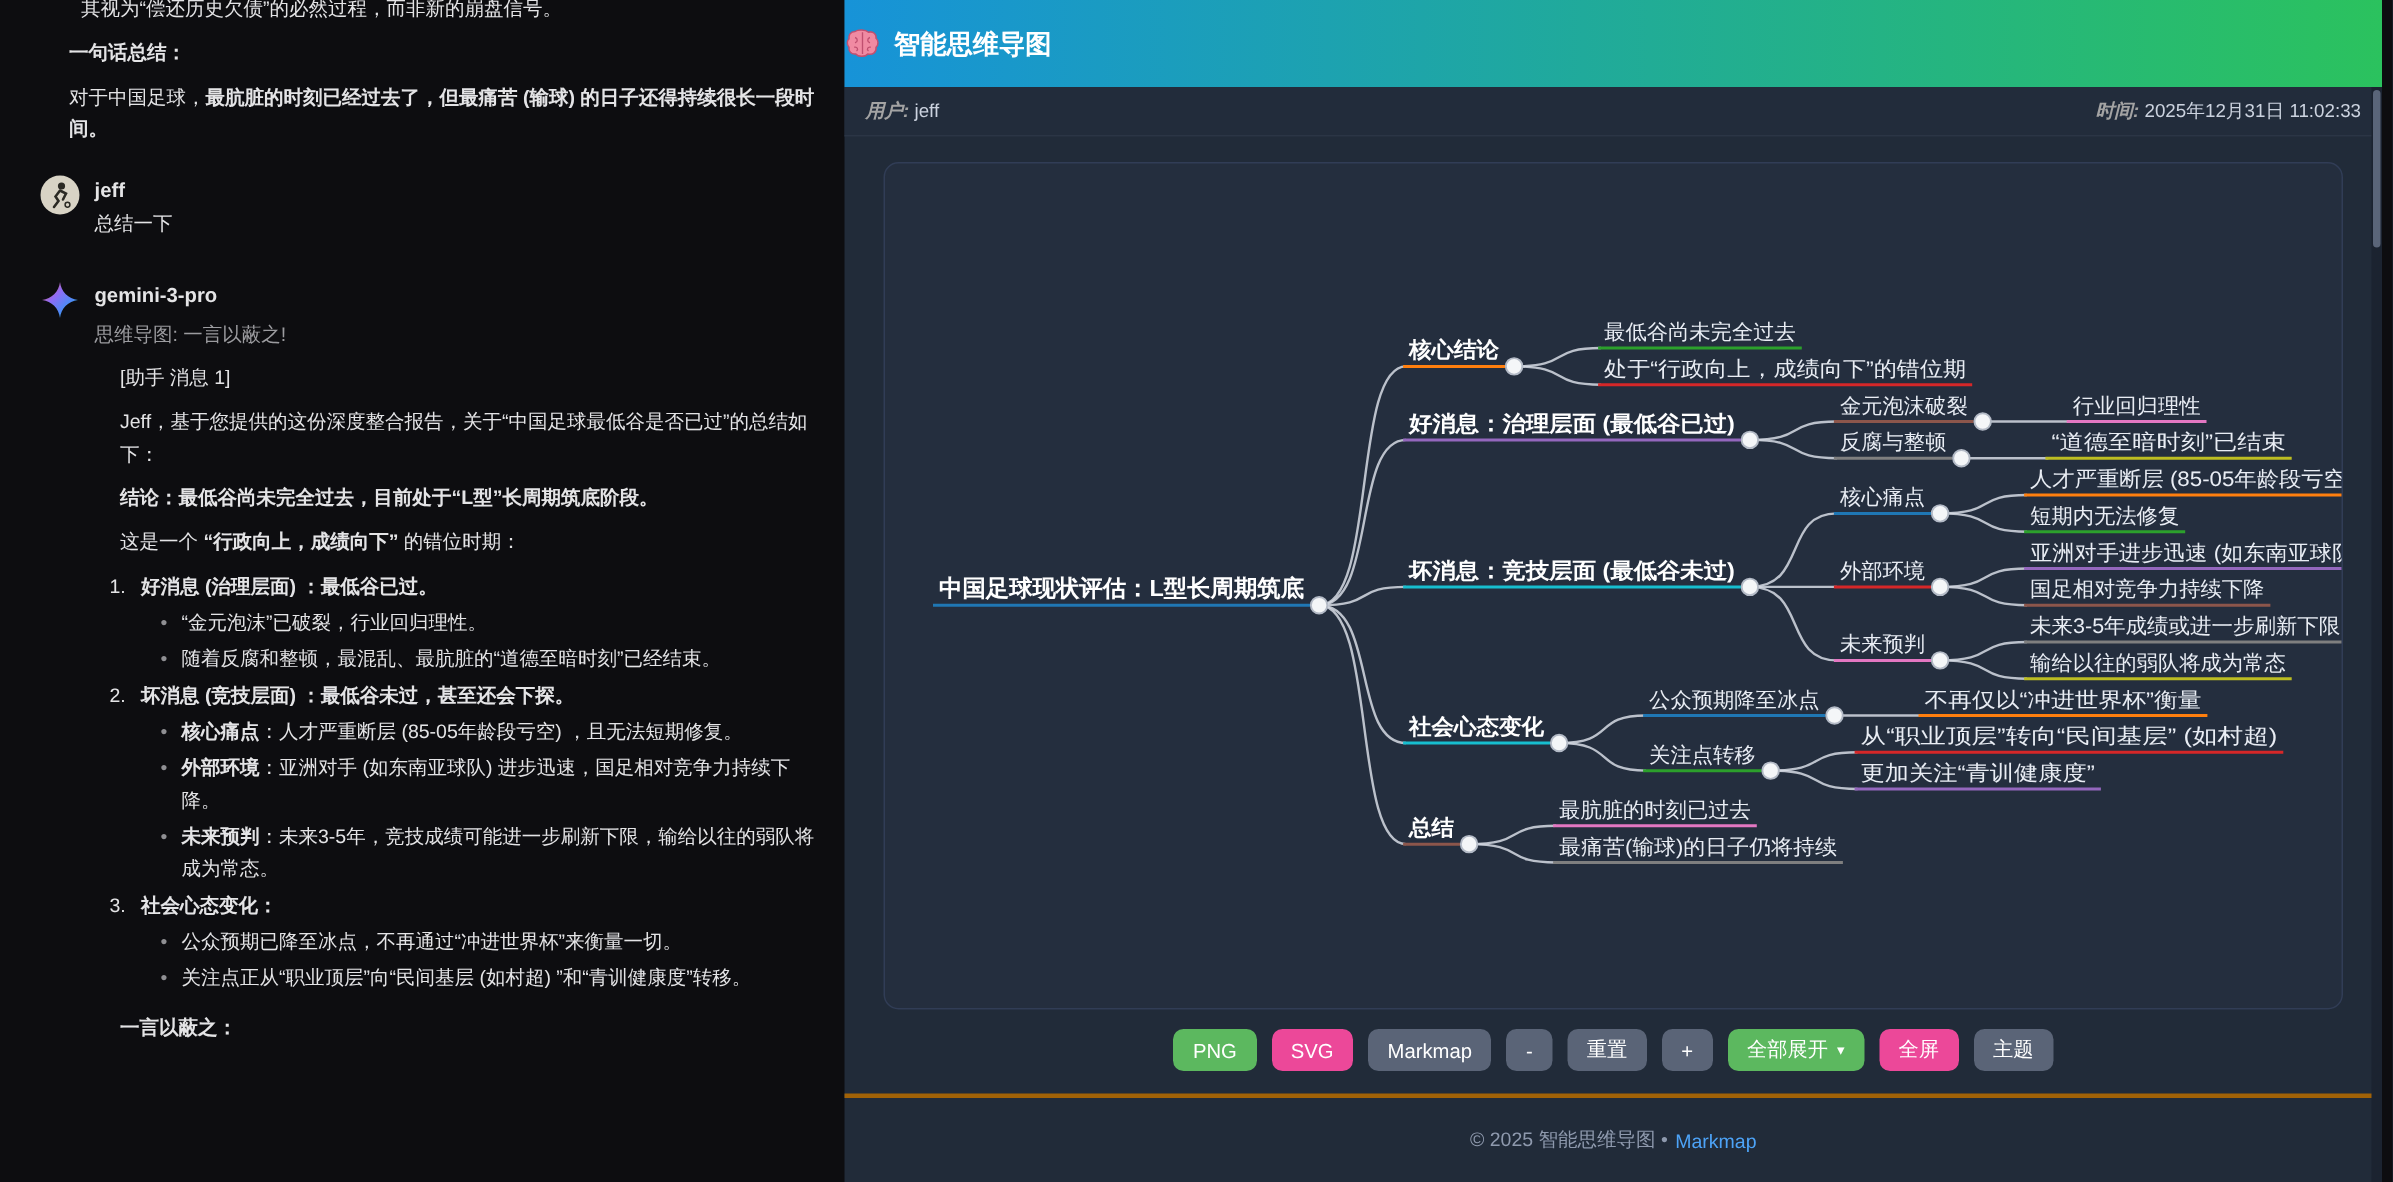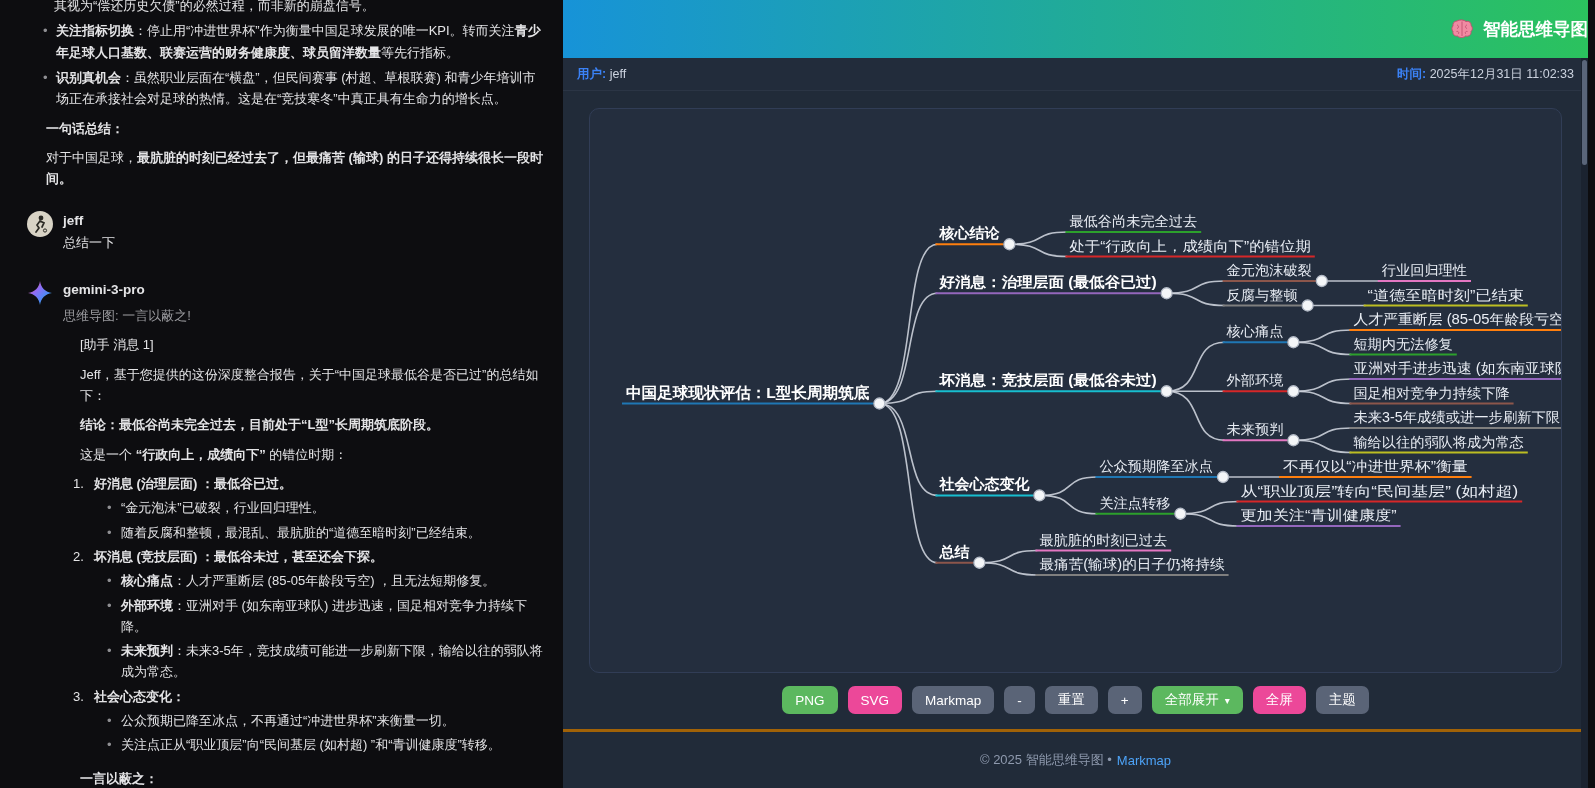--- a/index.html
+++ b/index.html
@@ -25,27 +25,27 @@
   .muted{color:#9b9b9f;margin:4px 0 0 0;}
   .olist{margin:8px 0 0 10px;padding:0;}
   .oli{position:relative;margin-top:3px;padding-left:21px;}
   .oli-num{position:absolute;left:0;top:0;}
   ul.sublist{list-style:none;margin:2px 0 0 13px;padding:0;}
   ul.sublist li{position:relative;padding-left:14px;margin-top:3px;}
   ul.sublist li::before{content:"•";position:absolute;left:0;top:0;color:#8f8f93;}
 
   
   .map-panel{flex:1;display:flex;flex-direction:column;background:#212b39;position:relative;}
-  .map-header{height:58px;min-height:58px;display:flex;align-items:center;justify-content:flex-end;gap:9px;
+  .map-header{height:58px;min-height:58px;display:flex;align-items:center;justify-content:flex-start;gap:9px;
               background:linear-gradient(90deg,#1793d8 0%,#20aa9b 48%,#2bc25e 100%);
               color:#fff;font-size:17.5px;font-weight:bold;}
   .info-bar{height:32px;min-height:32px;background:#222c3b;border-bottom:1px solid #2b3545;
             display:flex;align-items:center;justify-content:space-between;
             padding:0 14px;font-size:12.5px;color:#ccd3df;}
-  .info-bar .lbl{font-weight:bold;color:#3b82f6;}
+  .info-bar .lbl{font-weight:bold;color:#a3a3a3;font-style:italic;}
   .map-main{flex:1;display:flex;flex-direction:column;padding:17px 26px 0;min-height:0;}
   .map-canvas{flex:1;border:1px solid #313d56;border-radius:10px;background:#242e3e;
               overflow:hidden;position:relative;min-height:0;}
   .map-canvas svg{position:absolute;left:0;top:0;}
   .map-toolbar{display:flex;justify-content:center;align-items:center;gap:10px;padding:13px 0 15px;}
   .btn{height:28px;border:none;border-radius:7px;padding:0 13px;font-size:13.5px;color:#fff;
        display:flex;align-items:center;gap:6px;font-family:inherit;cursor:pointer;}
   .btn.green{background:#5cb85f;}
   .btn.blue{background:#ec4899;}
   .btn.gray{background:#5a6477;}
@@ -59,28 +59,20 @@
 </head>
 <body>
 
 <div class="app">
 
   <div class="chat-panel">
     <div class="chat-inner">
 
       <div class="pm-cont">其视为“偿还历史欠债”的必然过程，而非新的崩盘信号。</div>
 
-      <ul class="dotlist">
-        <li>
-          <span class="b">关注指标切换</span><span>：停止用“冲进世界杯”作为衡量中国足球发展的唯一KPI。转而关注</span><span class="b">青少年足球人口基数、联赛运营的财务健康度、球员留洋数量</span><span>等先行指标。</span>
-        </li>
-        <li>
-          <span class="b">识别真机会</span><span>：虽然职业层面在“横盘”，但民间赛事 (村超、草根联赛) 和青少年培训市场正在承接社会对足球的热情。这是在“竞技寒冬”中真正具有生命力的增长点。</span>
-        </li>
-      </ul>
 
       <p class="para b">一句话总结：</p>
       <p class="para">
         <span>对于中国足球，</span><span class="b">最肮脏的时刻已经过去了，但最痛苦 (输球) 的日子还得持续很长一段时间。</span>
       </p>
 
       <div class="msg">
         <div class="avatar jeff">
           <svg width="22" height="22" viewBox="0 0 22 22">
             <circle cx="12" cy="5" r="2.4" fill="#2b2a24"></circle>

